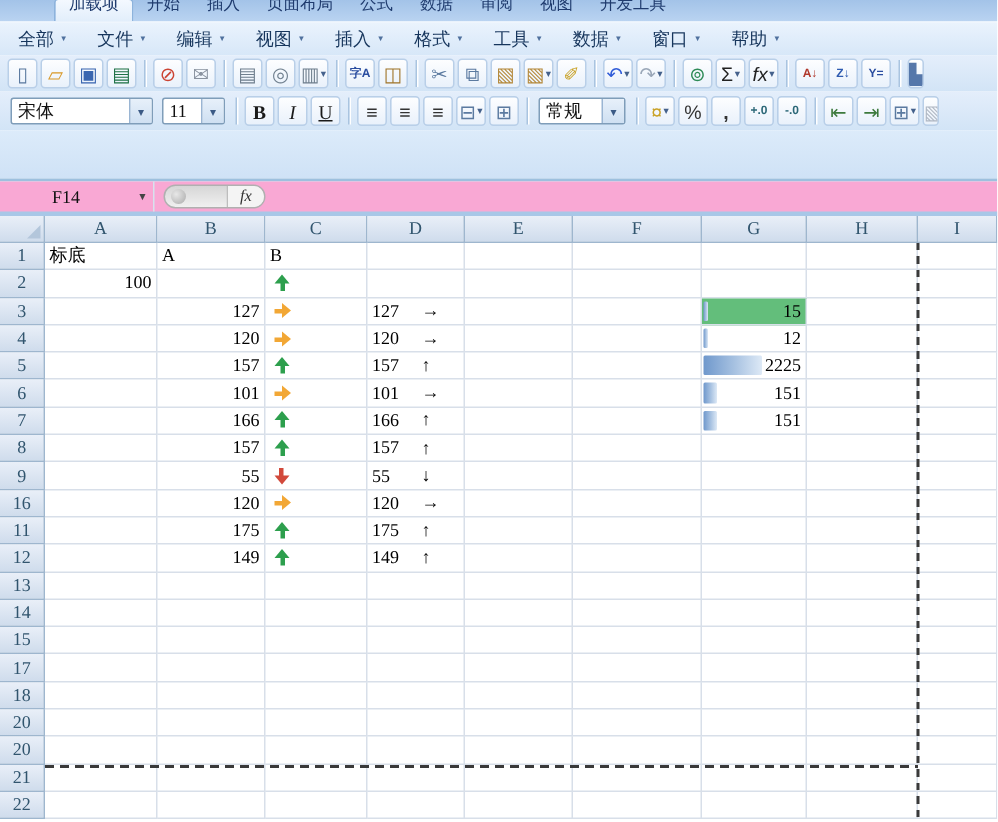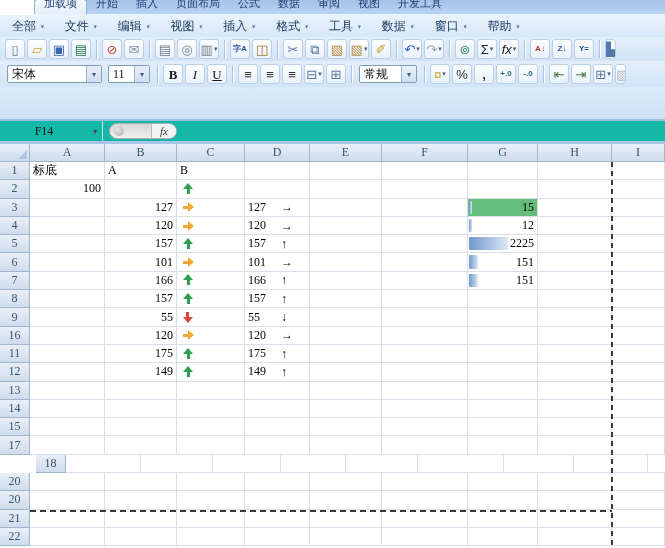--- a/index.html
+++ b/index.html
@@ -1,20 +1,20 @@
 <!DOCTYPE html>
 <html><head>
 <meta charset="utf-8">
 <style>
   html,body{margin:0;padding:0;background:#fff;}
   #app{position:relative;width:665px;height:548px;overflow:hidden;
        font-family:"Liberation Sans","DejaVu Sans",sans-serif;background:#fff;}
 
   
-  #tabstrip{height:14px;background:linear-gradient(#a3c3e8,#b9d3f1);display:flex;align-items:flex-end;border-bottom:1px solid #e9f2fc;margin-left:34px;}
+  #tabstrip{height:14px;background:linear-gradient(#a3c3e8,#b9d3f1);display:flex;align-items:flex-end;padding-left:36px;border-bottom:1px solid #e9f2fc;}
   .rtab{height:14px;padding:0 9px;display:block;overflow:hidden;font-size:11px;color:#1f3b6e;white-space:nowrap;}
   .rtab span{display:block;margin-top:-6px;line-height:18px;}
   .rtab.sel{background:linear-gradient(#f4f9ff,#e2eefb);border:1px solid #8db3dc;border-bottom:none;border-radius:3px 3px 0 0;}
 
   
   #menubar{height:22px;background:linear-gradient(#eaf3fd,#d7e7f8);display:flex;align-items:center;padding-left:2px;}
   .menu{display:inline-flex;align-items:center;height:20px;padding:0 10px;font-size:12px;color:#16355c;font-family:Liberation Mono, monospace;border-radius:2px;}
   .mcaret{font-size:8px;margin-left:4px;color:#50719e;}
 
   
@@ -28,21 +28,21 @@
   .tg.sm{font-size:8px;font-weight:bold;}
   .bdd{font-size:7px;color:#44618c;margin-left:1px;}
   .tsep{width:1px;height:18px;background:#a9c4e0;margin:0 4px;box-shadow:1px 0 0 #ffffff;}
   .clip{width:11px;min-width:11px;overflow:hidden;justify-content:flex-start;}
   .combo{height:18px;background:#fff;border:1px solid #7f9db9;border-radius:2px;display:inline-flex;align-items:center;margin:0 3px;font-size:12px;box-sizing:border-box;}
   .cval{flex:1;padding-left:4px;font-family:"Liberation Serif","DejaVu Serif",serif;color:#111;white-space:nowrap;overflow:hidden;}
   .cdd{width:14px;align-self:stretch;display:flex;align-items:center;justify-content:center;border-left:1px solid #9ab5d3;background:linear-gradient(#e7f0fa,#cfe0f2);font-size:8px;color:#3b5a85;}
 
   
   #filler{height:32px;background:linear-gradient(#dcebfa,#cfe2f6);border-bottom:2px solid #9dc0de;}
-  #formulabar{height:20px;background:#14b8a6;display:flex;align-items:stretch;border-bottom:3px solid #a8c7e7;}
+  #formulabar{height:20px;background:#f9a8d4;display:flex;align-items:stretch;border-bottom:3px solid #a8c7e7;}
   #namebox{width:88px;display:flex;align-items:center;justify-content:center;font-size:12px;color:#111;font-family:"Liberation Serif","DejaVu Serif",serif;}
   #nbdd{width:14px;display:flex;align-items:center;justify-content:center;font-size:7px;color:#444;border-right:1px solid #d7e2ee;}
   #fxpill{margin:2px 0 2px 6px;width:66px;border:1px solid #b0b0b0;border-radius:8px;background:linear-gradient(#d6d6d6,#f0f0f0);display:flex;align-items:center;}
   #fxhandle{width:10px;height:10px;border-radius:50%;background:radial-gradient(circle at 35% 35%,#e8e8e8,#a9a9a9);margin-left:4px;}
   #fxbtn{margin-left:auto;width:24px;align-self:stretch;border-left:1px solid #bdbdbd;border-radius:0 8px 8px 0;background:#f4f4f4;display:flex;align-items:center;justify-content:center;font-family:"Liberation Serif","DejaVu Serif",serif;font-style:italic;font-size:11px;color:#333;}
   #finput{flex:1;}
 
   
   #grid{position:relative;height:405px;background:#fff;overflow:hidden;}
   .hdr{display:flex;height:18px;}
@@ -654,21 +654,21 @@
         <div class="cell l" style="width: 72px; flex: 0 0 auto;"></div>
         <div class="cell l" style="width: 68px; flex: 0 0 auto;"></div>
         <div class="cell l" style="width: 65px; flex: 0 0 auto;"></div>
         <div class="cell l" style="width: 72px; flex: 0 0 auto;"></div>
         <div class="cell l" style="width: 86px; flex: 0 0 auto;"></div>
         <div class="cell l" style="width: 70px; flex: 0 0 auto;"></div>
         <div class="cell l" style="width: 74px; flex: 0 0 auto;"></div>
         <div class="cell l" style="width: 53px; flex: 0 0 auto;"></div>
       </div>
       <div class="grow">
-        <div class="rnum" style="width: 30px; margin-left: 36px;">18</div>
+        <div class="rnum" style="width: 30px;">18</div>
         <div class="cell l" style="width: 75px; flex: 0 0 auto;"></div>
         <div class="cell l" style="width: 72px; flex: 0 0 auto;"></div>
         <div class="cell l" style="width: 68px; flex: 0 0 auto;"></div>
         <div class="cell l" style="width: 65px; flex: 0 0 auto;"></div>
         <div class="cell l" style="width: 72px; flex: 0 0 auto;"></div>
         <div class="cell l" style="width: 86px; flex: 0 0 auto;"></div>
         <div class="cell l" style="width: 70px; flex: 0 0 auto;"></div>
         <div class="cell l" style="width: 74px; flex: 0 0 auto;"></div>
         <div class="cell l" style="width: 53px; flex: 0 0 auto;"></div>
       </div>

